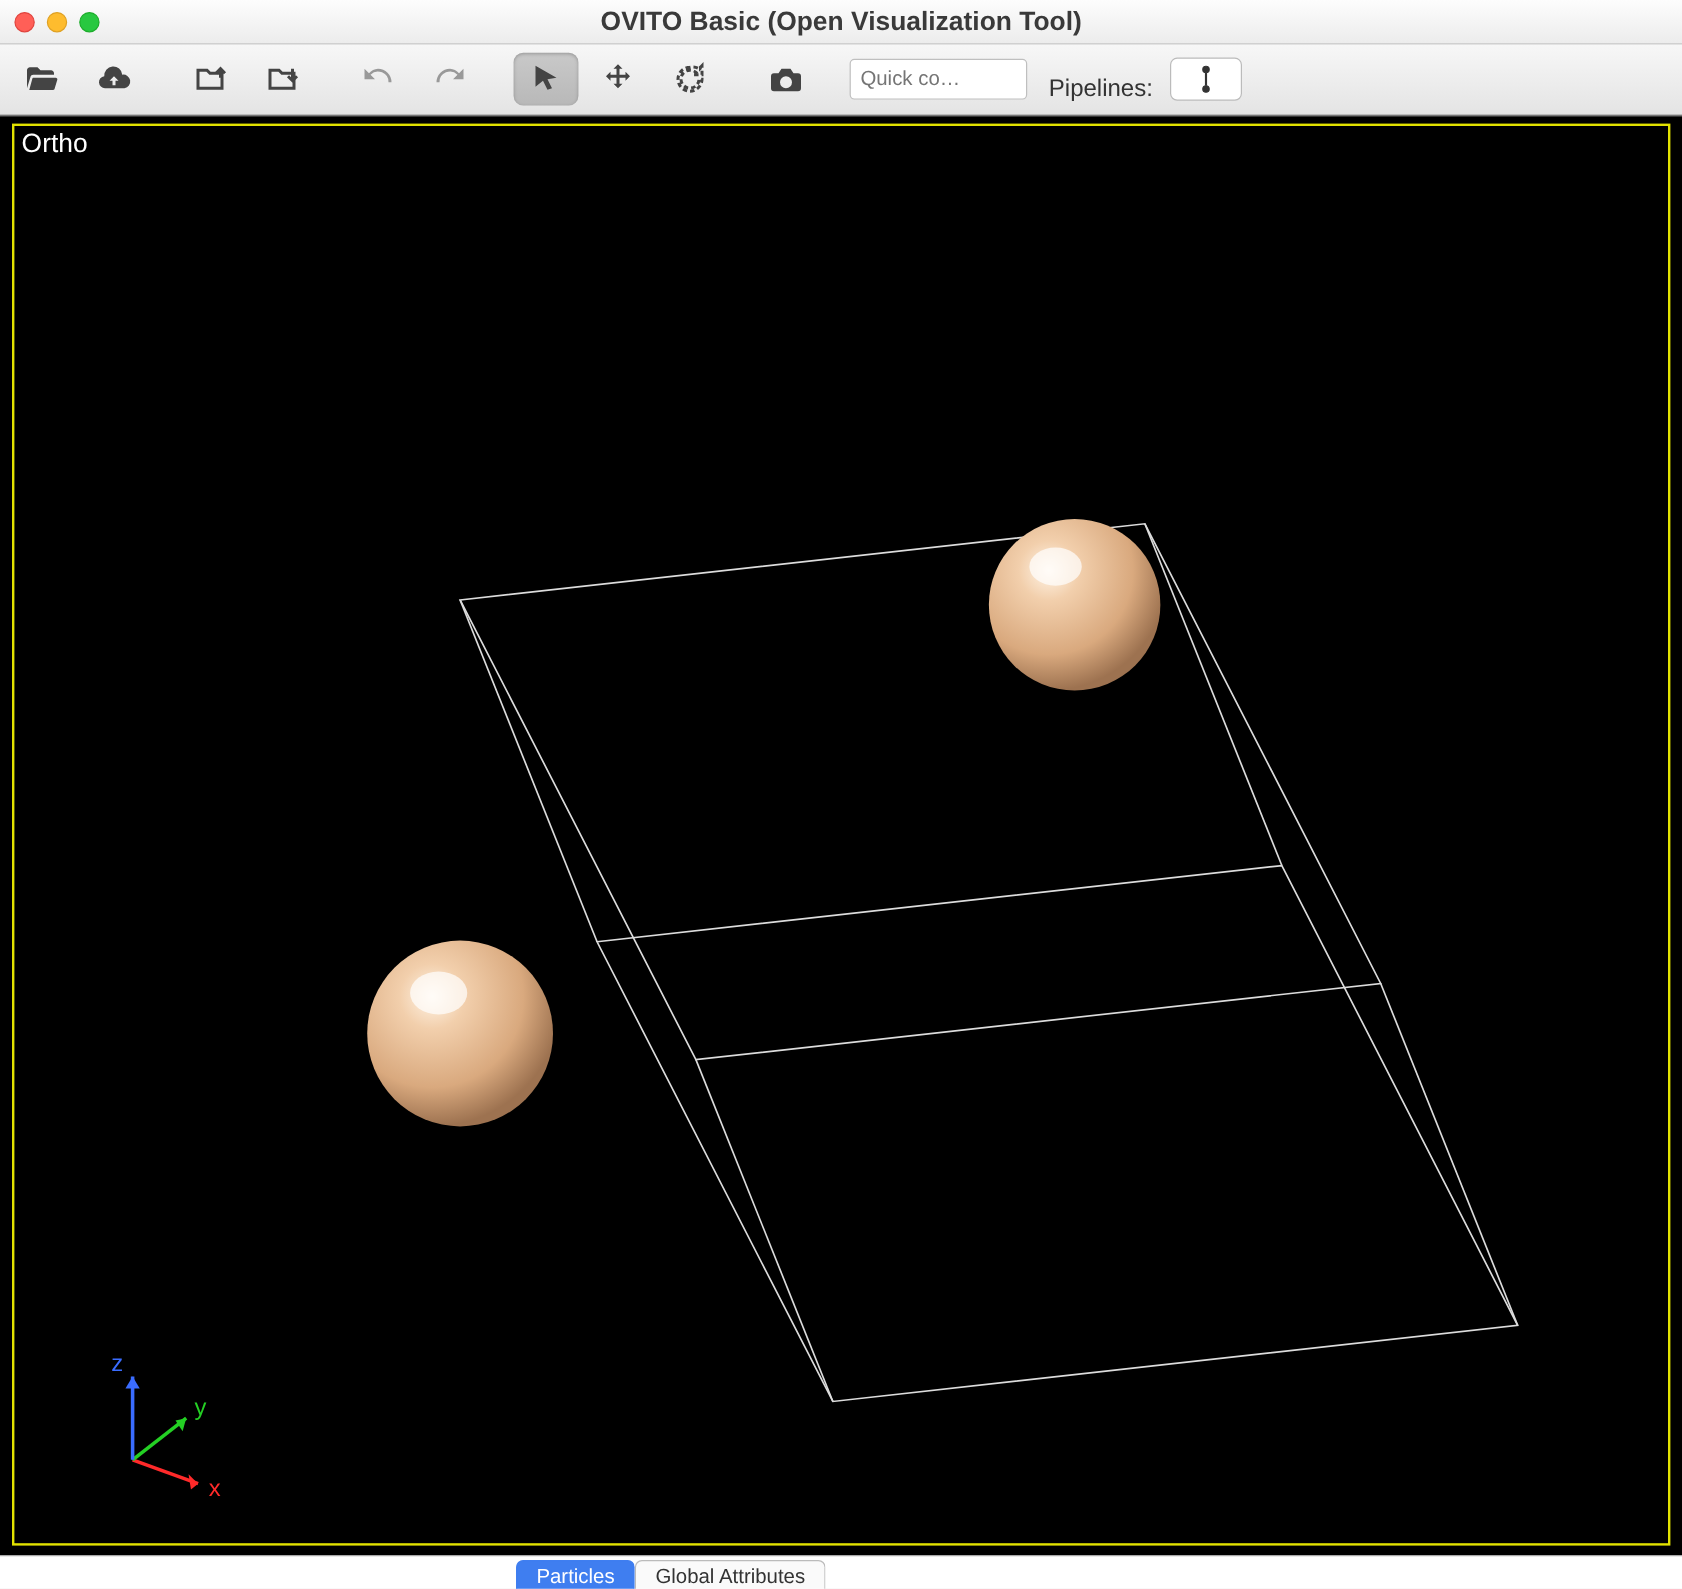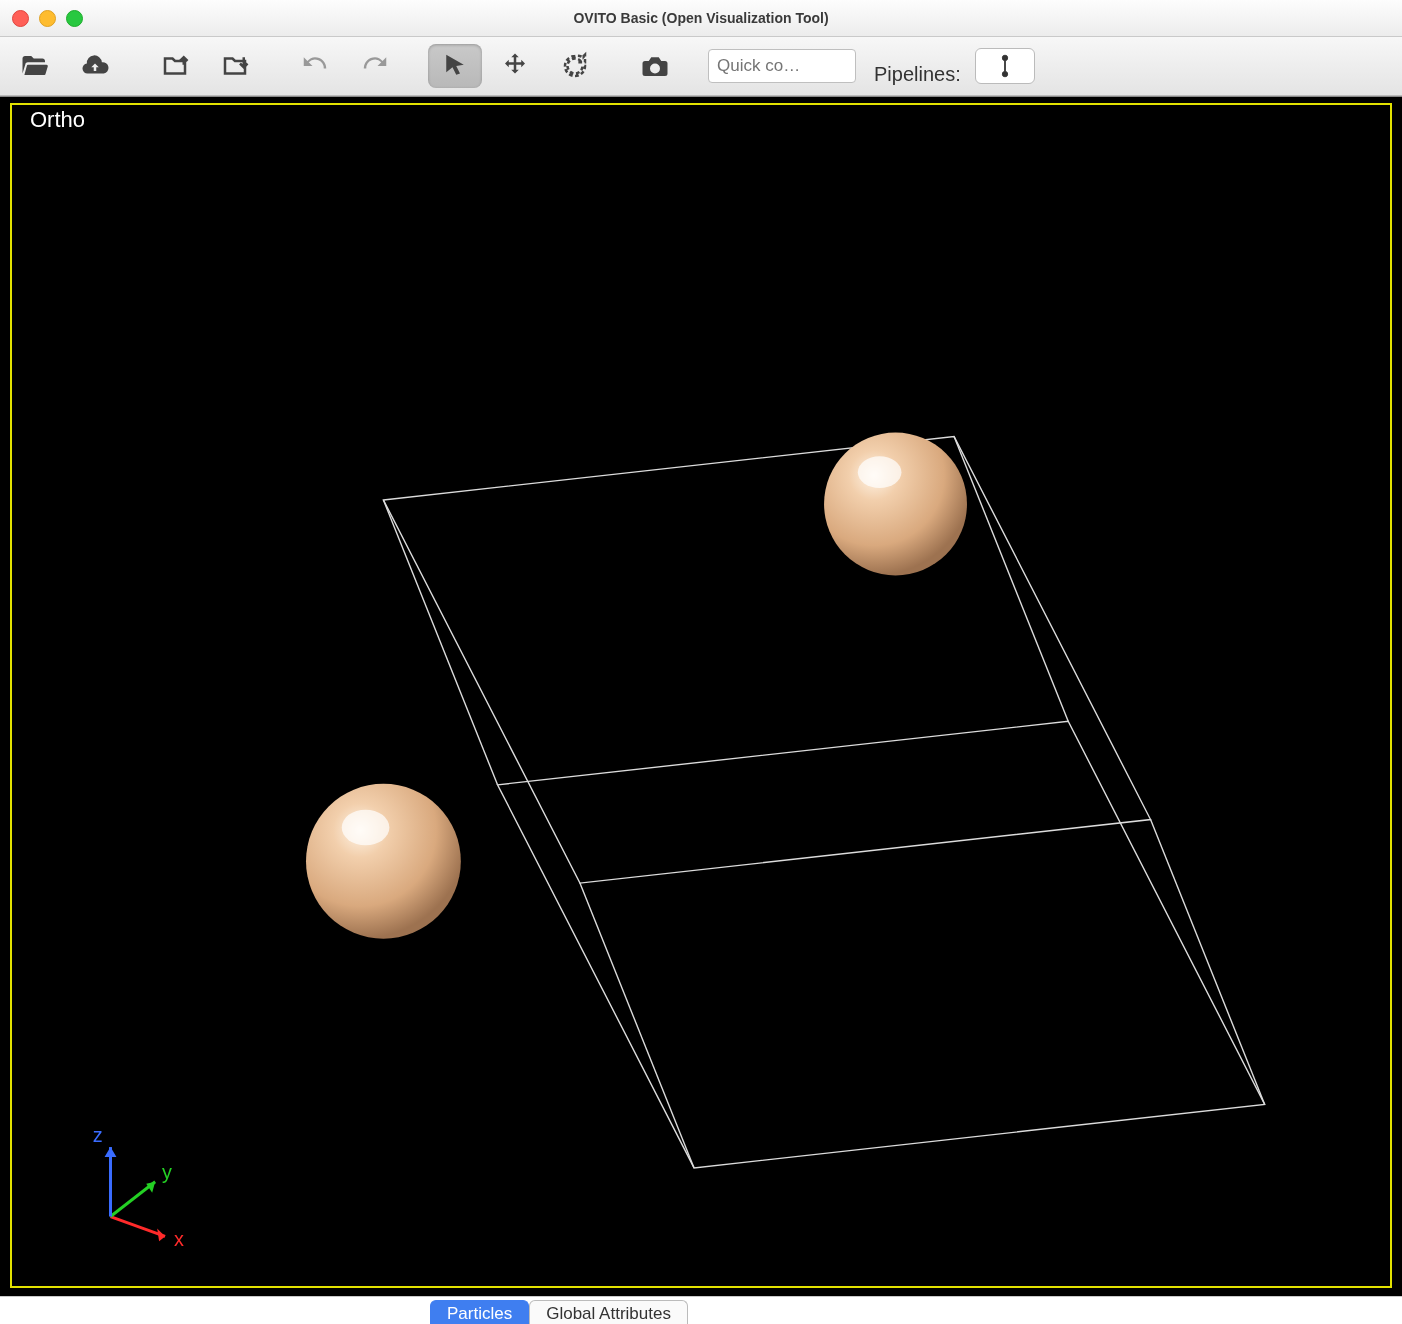--- a/index.html
+++ b/index.html
@@ -24,21 +24,21 @@
   .traffic-lights { display: flex; gap: 10px; margin-left: 12px; }
   .tl { width: 15px; height: 15px; border-radius: 50%; }
   .tl.close   { background: #ff5f57; border: 1px solid #e0443e; }
   .tl.min     { background: #febc2e; border: 1px solid #dfa123; }
   .tl.zoom    { background: #28c840; border: 1px solid #1dad2b; }
   .titlebar .title {
     position: absolute;
     left: 0; right: 0;
     text-align: center;
     font-weight: 700;
-    font-size: 14px;
+    font-size: 22px;
     color: #3a3a3a;
     pointer-events: none;
   }
 
   
   .toolbar {
     height: 58px;
     background: linear-gradient(#f7f7f7, #e4e4e4);
     border-bottom: 1px solid #bbb;
     display: flex;
@@ -101,21 +101,20 @@
     position: absolute; inset: 0;
     width: 100%; height: 100%;
     display: block;
   }
   .viewport-label {
     position: absolute;
     left: 6px; top: 2px;
     color: #fff;
     font-size: 22px;
     font-weight: 400;
-    margin-left: 12px;
   }
 
   
   .bottom-strip {
     height: 30px;
     background: #fff;
     border-top: 1px solid #c9c9c9;
     display: flex;
     align-items: flex-end;
     padding-left: 430px;

